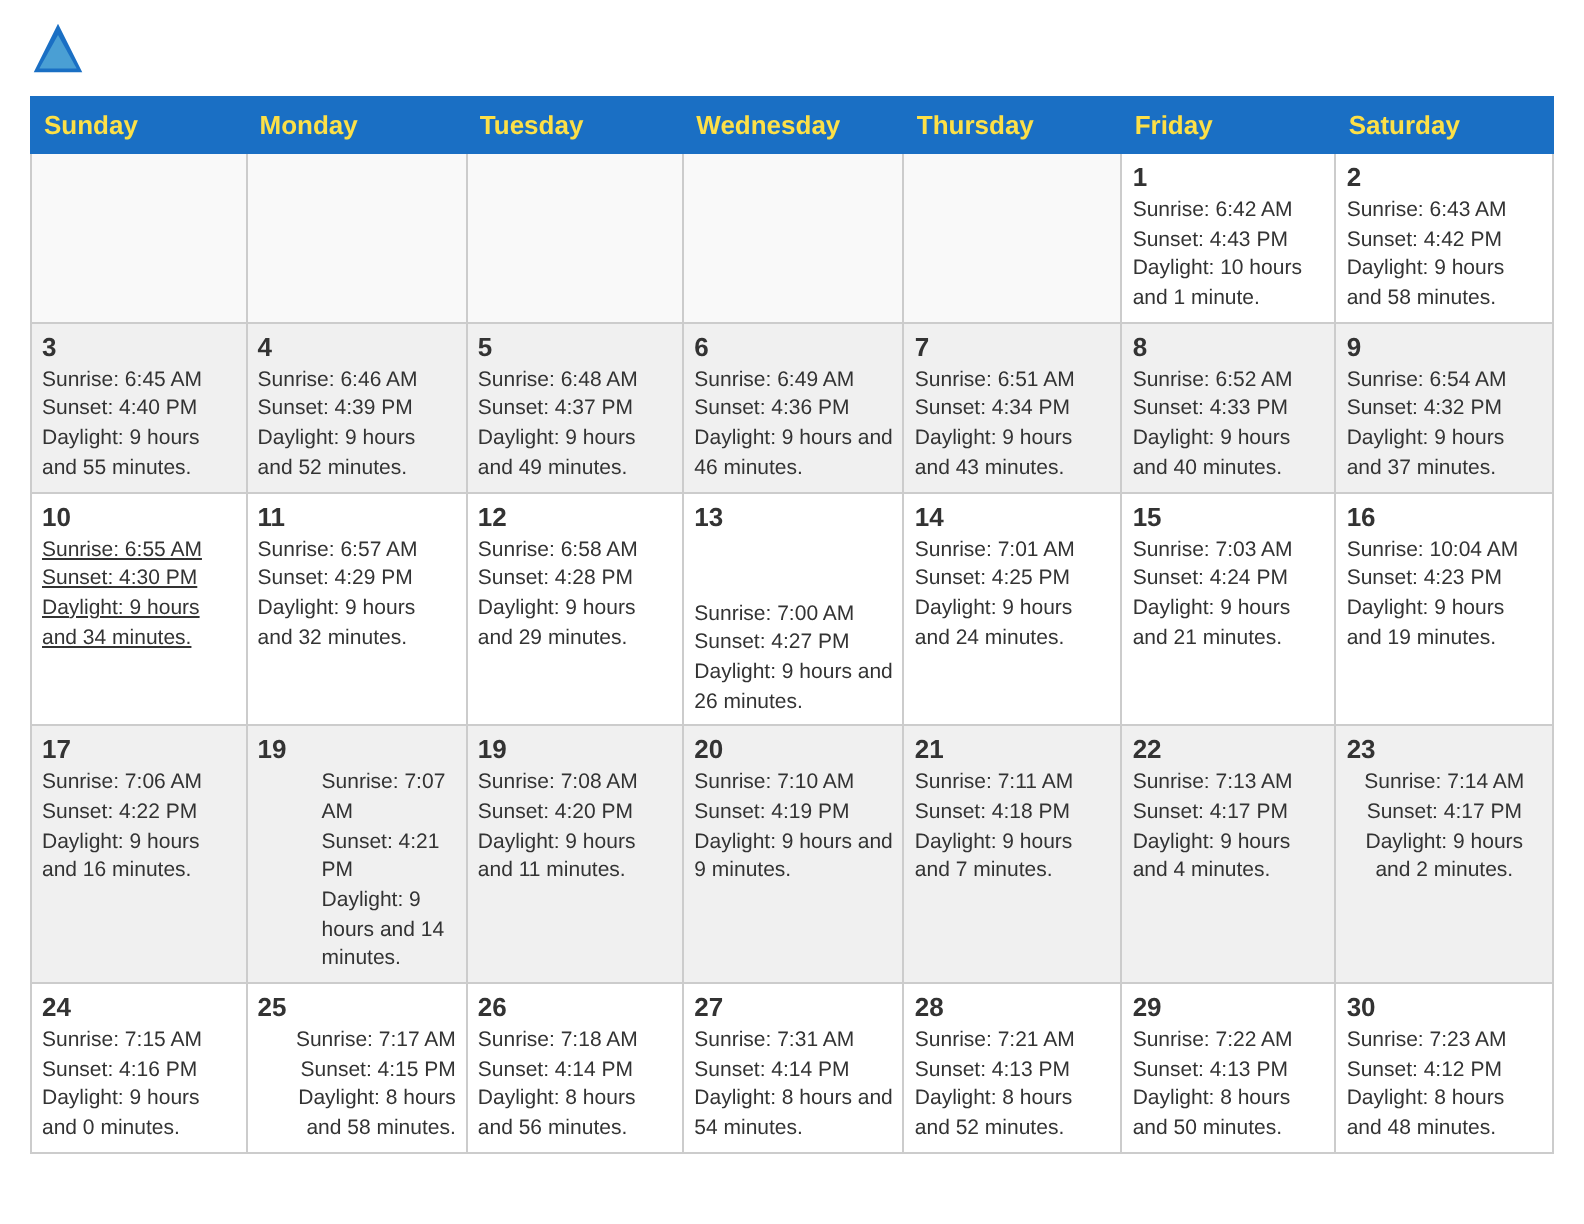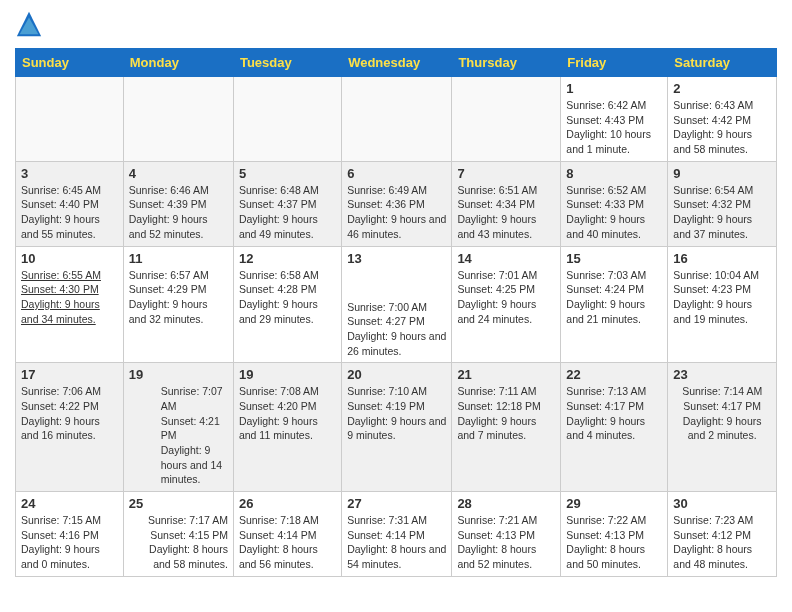--- a/index.html
+++ b/index.html
@@ -250,21 +250,21 @@
           </td>
           <td>
             <span class="day-number">20</span>
             <div class="day-info" style="white-space: pre-line;">Sunrise: 7:10 AM
 Sunset: 4:19 PM
 Daylight: 9 hours and 9 minutes.</div>
           </td>
           <td>
             <span class="day-number">21</span>
             <div class="day-info" style="white-space: pre-line;">Sunrise: 7:11 AM
-Sunset: 12:18 PM
+Sunset: 4:18 PM
 Daylight: 9 hours and 7 minutes.</div>
           </td>
           <td>
             <span class="day-number">22</span>
             <div class="day-info" style="white-space: pre-line;">Sunrise: 7:13 AM
 Sunset: 4:17 PM
 Daylight: 9 hours and 4 minutes.</div>
           </td>
           <td>
             <span class="day-number">23</span>

